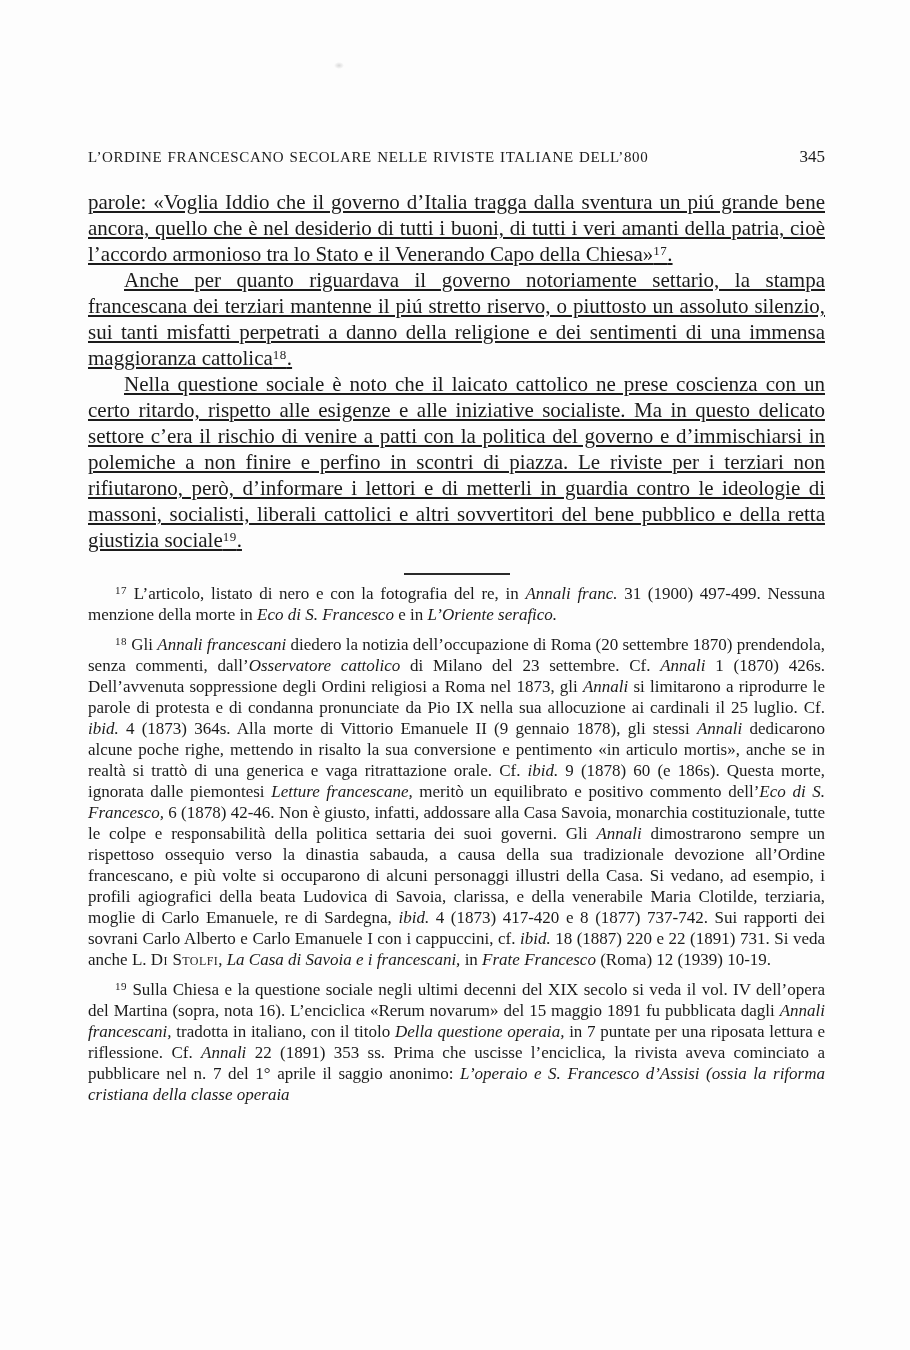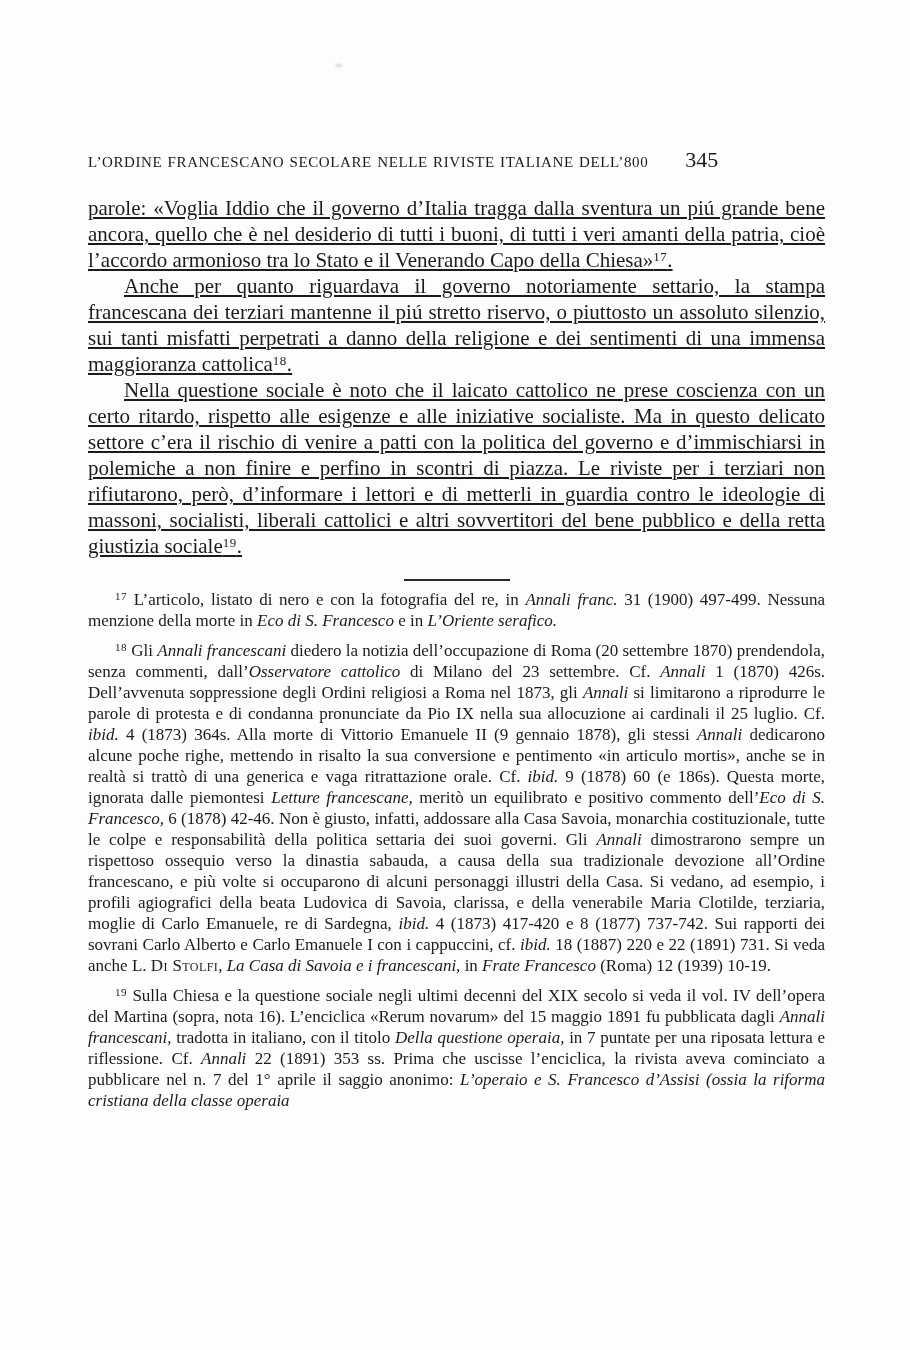--- a/index.html
+++ b/index.html
@@ -24,32 +24,32 @@
     background: radial-gradient(ellipse at center, #d9d9d9 0%, rgba(220,220,220,0) 70%);
   }
   .content {
     position: absolute;
     left: 88px;
     top: 147px;
     width: 737px;
   }
   .running-header {
     display: flex;
-    justify-content: flex-start;
+    justify-content: space-between;
     align-items: baseline;
     gap: 37px;
     white-space: nowrap;
   }
   .header-title {
     font-size: 15px;
     letter-spacing: 0.6px;
     word-spacing: 1px;
   }
   .page-number {
-    font-size: 22px;
+    font-size: 17px;
   }
   .body-text {
     margin-top: 22px;
     font-size: 21px;
     line-height: 26px;
     text-align: justify;
   }
   .para { margin: 0; text-decoration: underline; }
   .para.indent { text-indent: 36px; }
   .body-text sup.fnref {

